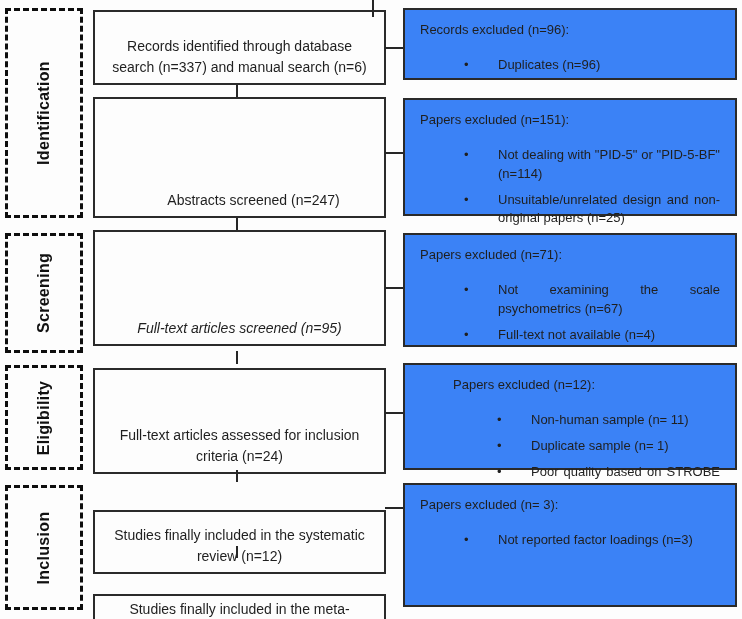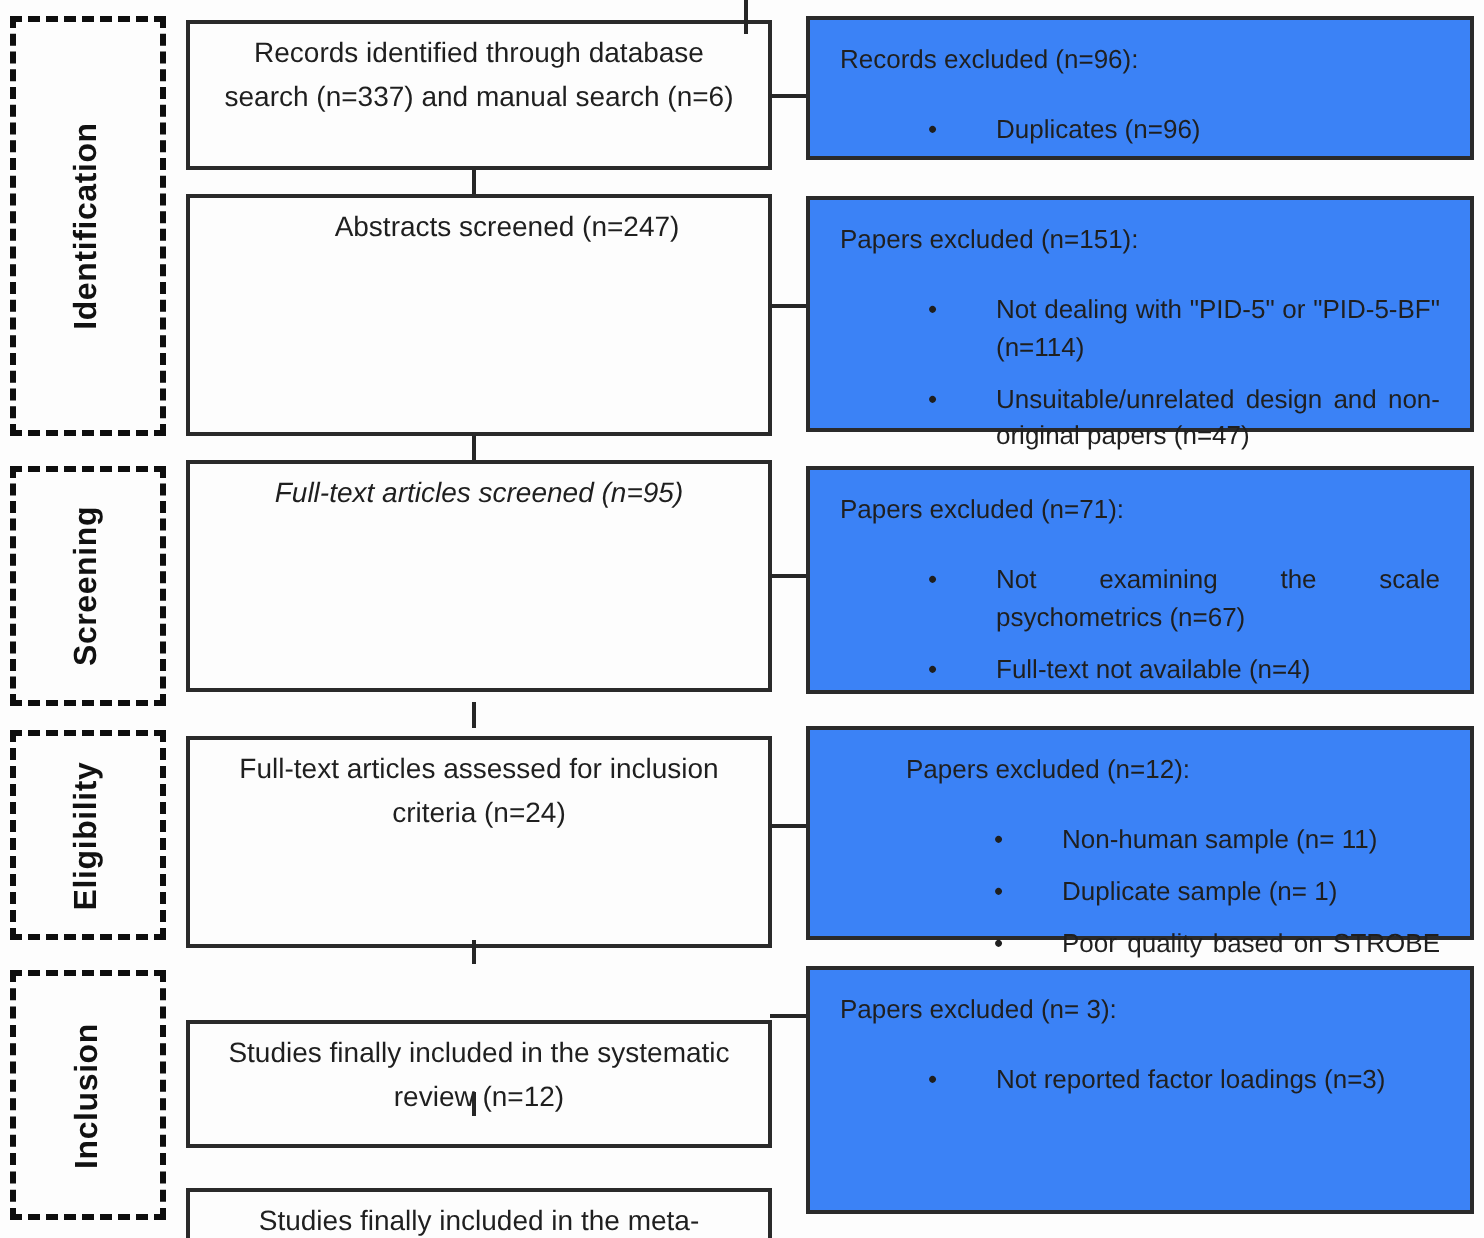--- a/index.html
+++ b/index.html
@@ -16,21 +16,21 @@
     color: #1f1f1f;
     overflow: hidden;
   }
   
   .flow-box {
     position: absolute;
     box-sizing: border-box;
     border: 2px solid #2a2a2a;
     background: #fdfdfd;
     display: flex;
-    align-items: flex-start;
+    align-items: flex-end;
     justify-content: center;
     text-align: center;
     font-size: 14px;
     line-height: 1.55;
     padding: 4px 12px;
     z-index: 1;
   }
   .excl-box {
     position: absolute;
     box-sizing: border-box;
@@ -177,21 +177,21 @@
 
   <div class="excl-box" id="excl-1">
     <div class="excl-heading">Papers excluded (n=151):</div>
     <ul class="excl-list">
       <li>
         <span class="bullet">•</span>
         <span class="bullet-text">Not dealing with "PID-5" or "PID-5-BF" (n=114)</span>
       </li>
       <li>
         <span class="bullet">•</span>
-        <span class="bullet-text">Unsuitable/unrelated design and non-original papers (n=47)</span>
+        <span class="bullet-text">Unsuitable/unrelated design and non-original papers (n=25)</span>
       </li>
     </ul>
   </div>
 
   <div class="excl-box" id="excl-2">
     <div class="excl-heading">Papers excluded (n=71):</div>
     <ul class="excl-list">
       <li>
         <span class="bullet">•</span>
         <span class="bullet-text">Not examining the scale psychometrics (n=67)</span>

